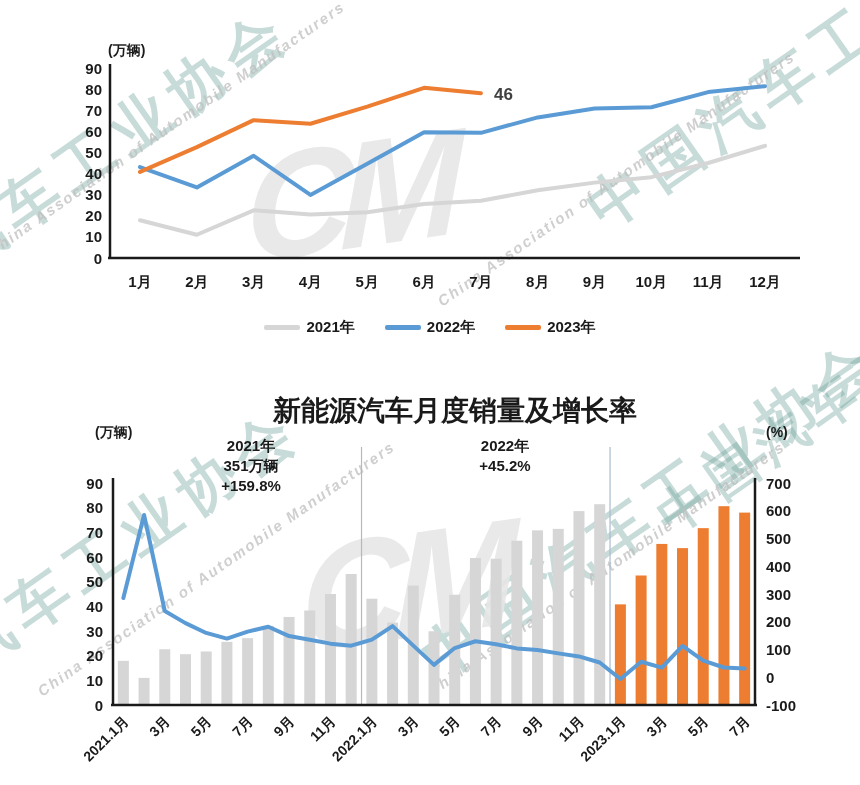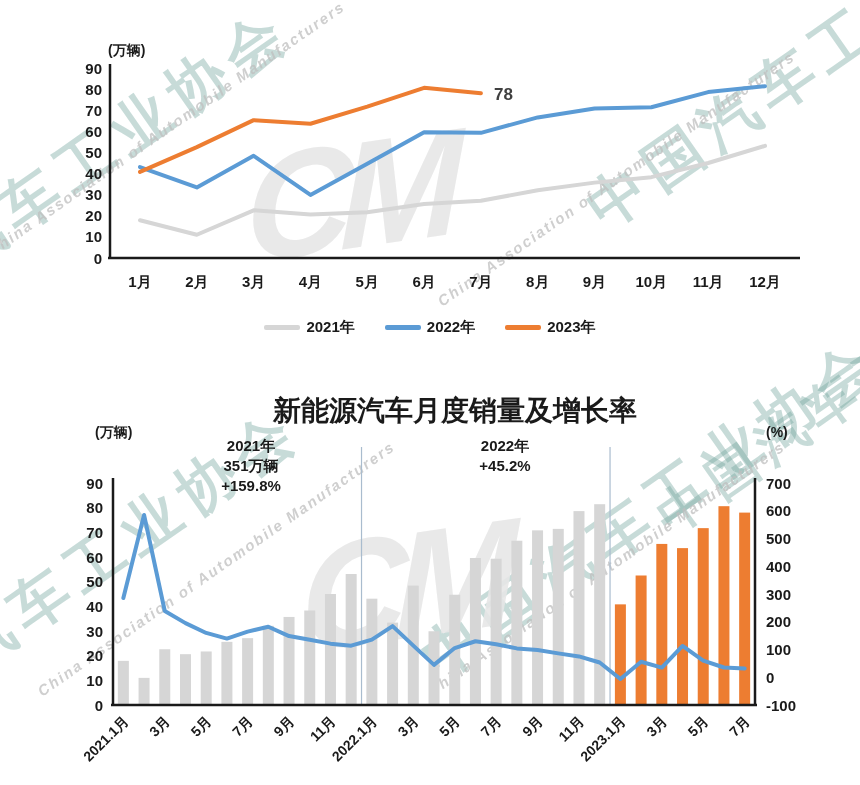--- a/index.html
+++ b/index.html
@@ -70,21 +70,21 @@
         <text x="480.908" y="287" text-anchor="middle" font-size="15">7月</text>
         <text x="537.726" y="287" text-anchor="middle" font-size="15">8月</text>
         <text x="594.544" y="287" text-anchor="middle" font-size="15">9月</text>
         <text x="651.362" y="287" text-anchor="middle" font-size="15">10月</text>
         <text x="708.18" y="287" text-anchor="middle" font-size="15">11月</text>
         <text x="764.9979999999999" y="287" text-anchor="middle" font-size="15">12月</text>
         <polyline points="140,220.2111111111111 196.81799999999998,234.77777777777777 253.636,210.2888888888889 310.454,214.51111111111112 367.272,212.1888888888889 424.09,203.95555555555555 480.908,200.7888888888889 537.726,190.23333333333335 594.544,182.63333333333333 651.362,177.14444444444445 708.18,163 764.9979999999999,145.89999999999998" fill="none" stroke="#D6D6D6" stroke-width="4" stroke-linejoin="round" stroke-linecap="round"></polyline>
         <polyline points="140,167.01111111111112 196.81799999999998,187.48888888888888 253.636,155.82222222222222 310.454,194.8777777777778 367.272,163.63333333333333 424.09,132.17777777777778 480.908,132.81111111111113 537.726,117.4 594.544,108.53333333333333 651.362,107.26666666666665 708.18,92.06666666666666 764.9979999999999,86.15555555555554" fill="none" stroke="#5B9BD5" stroke-width="4" stroke-linejoin="round" stroke-linecap="round"></polyline>
         <polyline points="140,171.86666666666667 196.81799999999998,147.16666666666666 253.636,120.14444444444445 310.454,123.73333333333332 367.272,106.63333333333333 424.09,87.84444444444446 480.908,93.33333333333334" fill="none" stroke="#ED7D31" stroke-width="4" stroke-linejoin="round" stroke-linecap="round"></polyline>
       </svg>
-    <div class="point-label" style="left:494px;top:85px;">78</div>
+    <div class="point-label" style="left:494px;top:85px;">46</div>
 
     <div class="legend">
       <div class="legend-item">
         <span class="legend-swatch" style="background: rgb(214, 214, 214);"></span>
         <span>2021年</span>
       </div>
       <div class="legend-item">
         <span class="legend-swatch" style="background: rgb(91, 155, 213);"></span>
         <span>2022年</span>
       </div>

